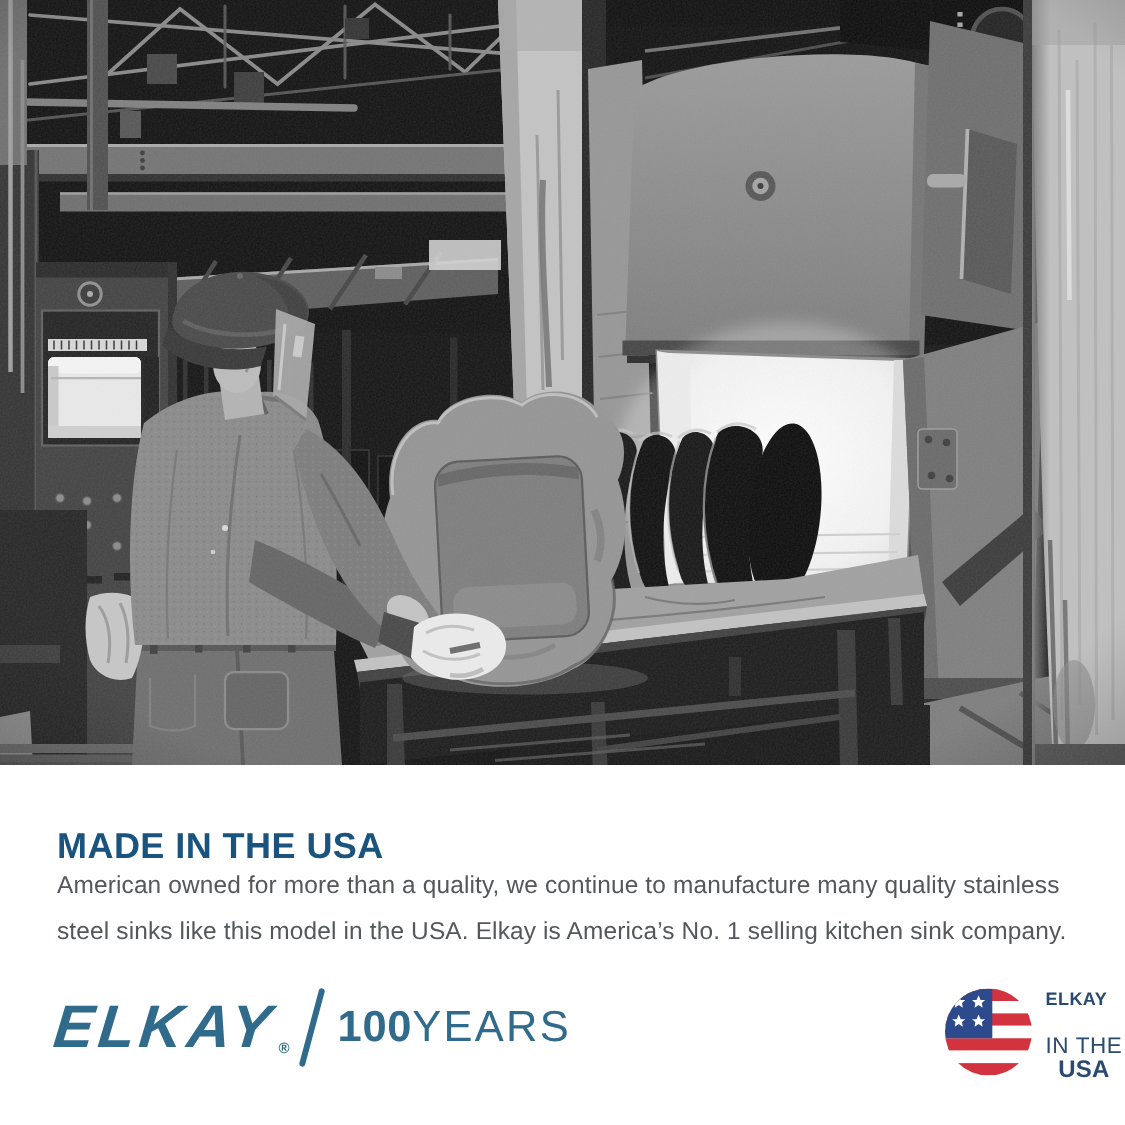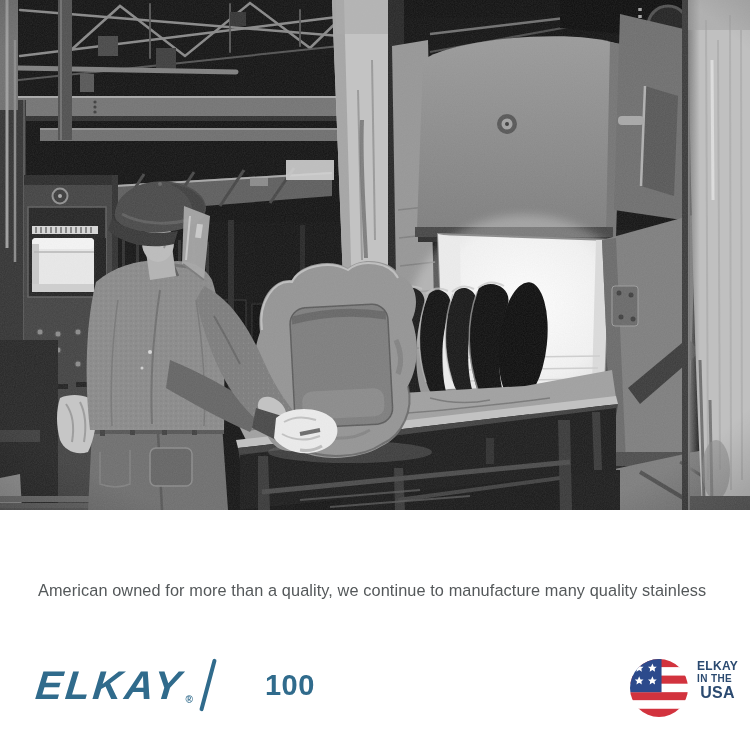--- a/index.html
+++ b/index.html
@@ -28,32 +28,32 @@
   }
   .logo-brand{
     font-size:40px;font-weight:700;font-style:italic;letter-spacing:3px;
     transform:skewX(-6deg);line-height:40px;
   }
   .logo-reg{font-size:10px;align-self:flex-end;margin:0 0 12px 2px;font-weight:700;}
   .logo-slash{
     width:4px;height:54px;background:currentColor;
     transform:rotate(15deg);margin:0 15px 0 13px;border-radius:2px;
   }
-  .logo-years{display:flex;align-items:flex-end;white-space:nowrap;margin-left:40px;}
+  .logo-years{display:flex;align-items:flex-end;white-space:nowrap;}
   .logo-years .num{font-size:29px;font-weight:700;letter-spacing:.5px;}
   .logo-years .word{font-size:29px;font-weight:400;letter-spacing:1.5px;}
 
   .usa-badge{position:absolute;left:630px;top:658px;width:120px;height:62px;}
   .usa-badge .flag{position:absolute;left:0;top:1px;width:58px;height:58px;}
   .badge-text{
     position:absolute;left:67px;top:2px;color:var(--c-badge_navy,#2b4a70);
     line-height:1;white-space:nowrap;
   }
   .badge-text .l1{font-size:12px;font-weight:700;letter-spacing:.3px;}
-  .badge-text .l2{font-size:10px;font-weight:700;letter-spacing:.4px;margin-top:2px;}
+  .badge-text .l2{font-size:15px;font-weight:400;letter-spacing:.4px;margin-top:18px;}
   .badge-text .l3{font-size:16px;font-weight:700;letter-spacing:.2px;margin-top:1px;text-align:center;}
 
   .flag-red{fill:var(--c-flag_red,#d2333e);}
   .flag-blue{fill:var(--c-flag_blue,#2c4a8c);}
   .flag-white{fill:#ffffff;}
 </style>
 </head>
 <body>
 
 <div class="canvas">
@@ -459,31 +459,34 @@
           <rect x="196" y="224" width="6" height="14" fill="#d4d4d4" opacity="0.8" transform="rotate(8 199 231)"></rect>
           <line x1="183" y1="264" x2="204" y2="280" stroke="#7a7a7a" stroke-width="2"></line>
         </g>
       </g>
 
       <rect x="0" y="0" width="750" height="510" fill="url(#vig)"></rect>
       <rect x="0" y="0" width="750" height="510" filter="url(#grain)"></rect>
     </svg>
   </div>
 
+  <h1 class="headline">MADE IN THE USA</h1>
 
   <div class="body-copy">
     <div>American owned for more than a quality, we continue to manufacture many quality stainless</div>
+    <div>steel sinks like this model in the USA. Elkay is America’s No. 1 selling kitchen sink company.</div>
   </div>
 
   <div class="logo-row">
     <span class="logo-brand">ELKAY</span>
     <span class="logo-reg">®</span>
     <span class="logo-slash"></span>
     <span class="logo-years">
       <span class="num">100</span>
+      <span class="word">YEARS</span>
     </span>
   </div>
 
   <div class="usa-badge">
     <svg class="flag" viewBox="0 0 57 57">
       <defs>
         <clipPath id="flagClip">
             <circle cx="28.5" cy="28.5" r="28.5"></circle>
           </clipPath>
         <path id="star" d="M 0,-4.5 L 1.32,-1.39 L 4.28,-1.39 L 2.16,0.53 L 2.64,3.64 L 0,1.8 L -2.64,3.64 L -2.16,0.53 L -4.28,-1.39 L -1.32,-1.39 Z"></path>

